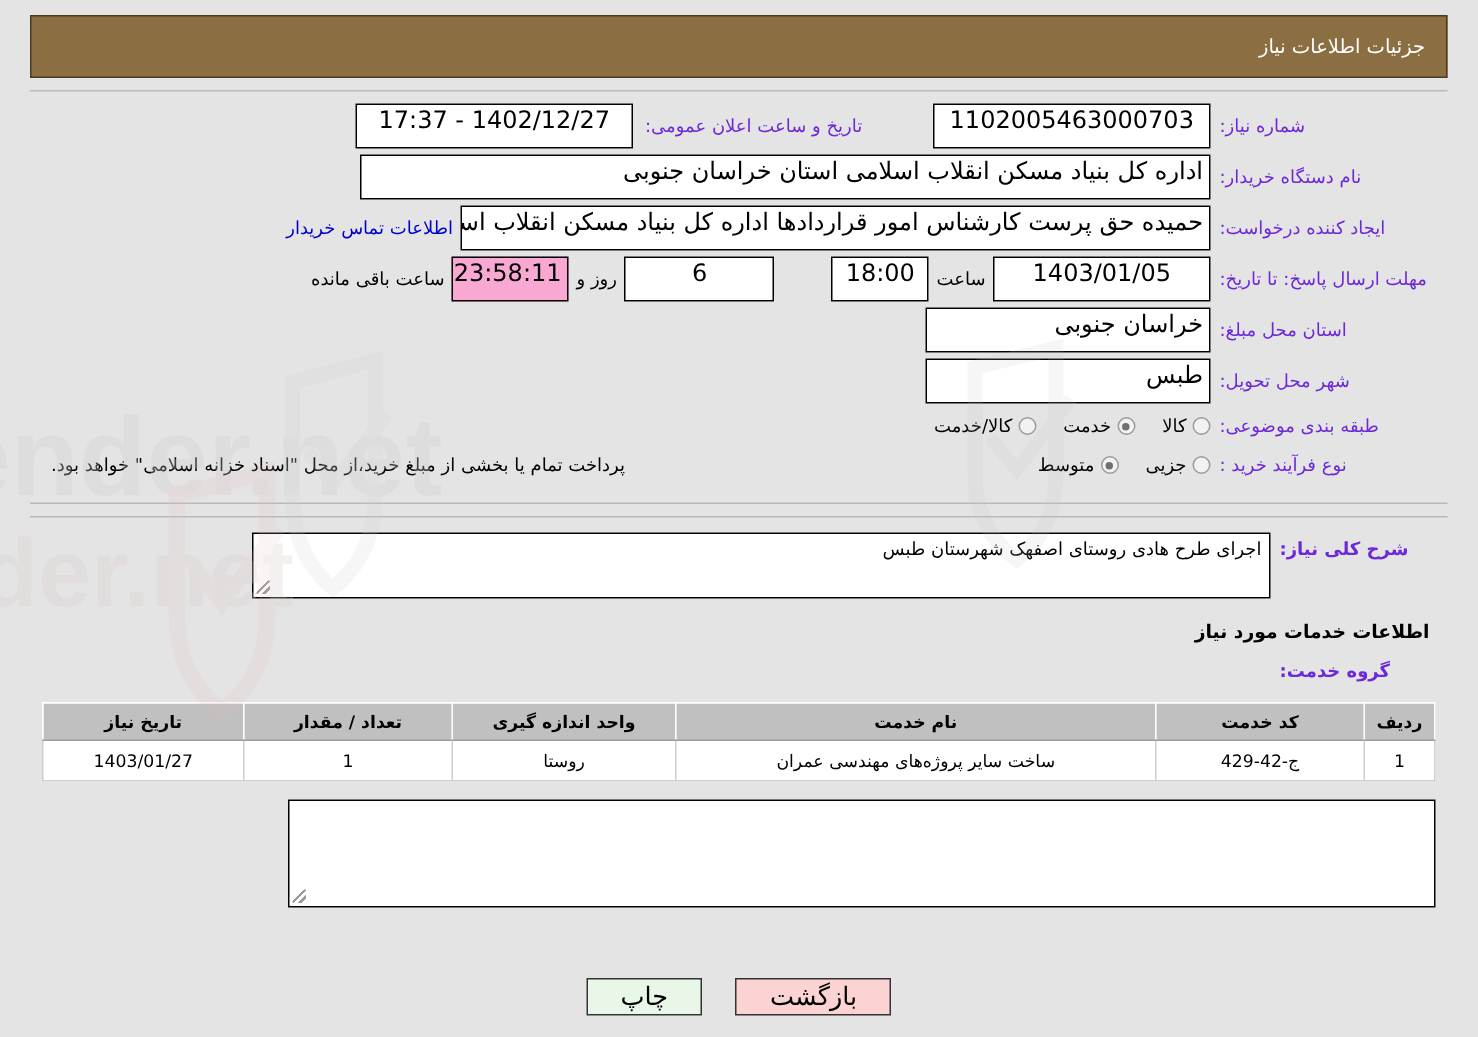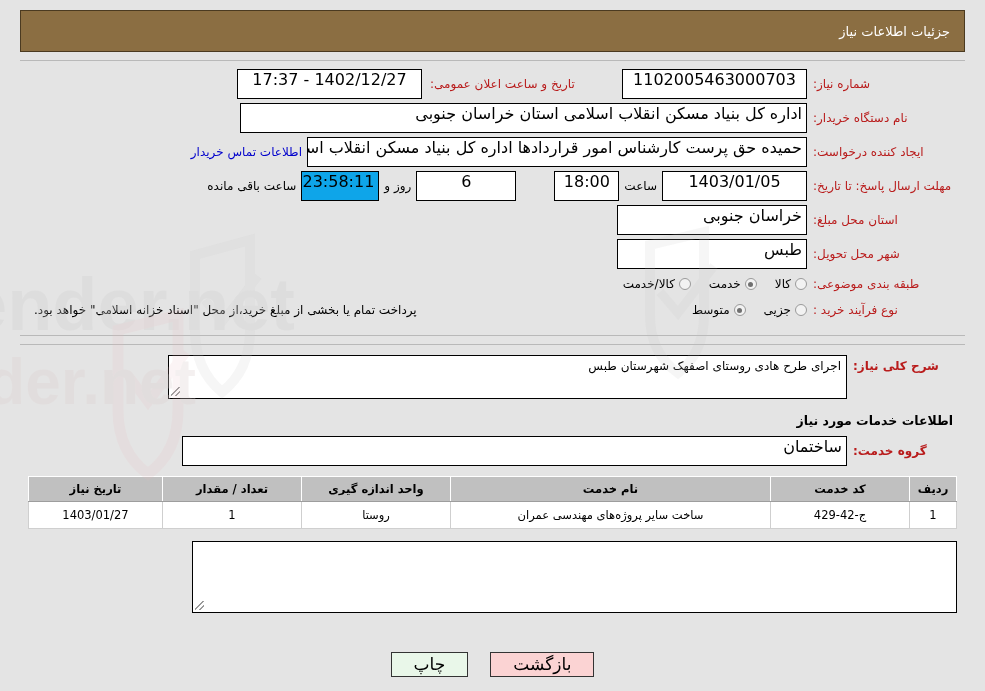--- a/index.html
+++ b/index.html
@@ -67,42 +67,42 @@
   .row {
     display: flex;
     align-items: center;
     margin-bottom: 4px;
     min-height: 22px;
   }
   .lbl {
     text-align: left;
     padding-left: 6px;
     font-size: 12px;
-    color: #b91c1c;
+    color: #6d28d9;
     box-sizing: border-box;
     flex: none;
     line-height: 14px;
   }
   .lbl-w {
     width: 150px;
   }
   .field {
     border: 1px solid #000;
     background: #ffffff;
     height: 30px;
     line-height: 19px;
     font-size: 16px;
     box-sizing: border-box;
     padding: 0 4px;
     overflow: hidden;
     white-space: nowrap;
   }
   .field.center { text-align: center; }
   .field.right  { text-align: right;  }
-  .cream { background: #0ea5e9; }
+  .cream { background: #f9a8d4; }
 
   .inline-text {
     font-size: 12px;
     padding: 0 5px;
     white-space: nowrap;
   }
   .link {
     color: #0000cc;
     font-size: 12px;
     padding: 0 5px;
@@ -328,21 +328,20 @@
 
   <div class="row" style="align-items:flex-start;">
     <div class="lbl bold-lbl" style="width:110px;padding-top:4px;">شرح کلی نیاز:</div>
     <div class="ta" style="width:679px;height:44px;">اجرای طرح هادی روستای اصفهک شهرستان طبس</div>
   </div>
 
   <div class="section-title">اطلاعات خدمات مورد نیاز</div>
 
   <div class="row">
     <div class="lbl bold-lbl" style="width:110px;">گروه خدمت:</div>
-    <div class="field right" style="width:665px;">ساختمان</div>
   </div>
 
   <table class="items" style="margin-top:10px;">
     <thead>
       <tr>
         <th style="width:38px;">ردیف</th>
         <th style="width:130px;">کد خدمت</th>
         <th>نام خدمت</th>
         <th style="width:140px;">واحد اندازه گیری</th>
         <th style="width:130px;">تعداد / مقدار</th>

